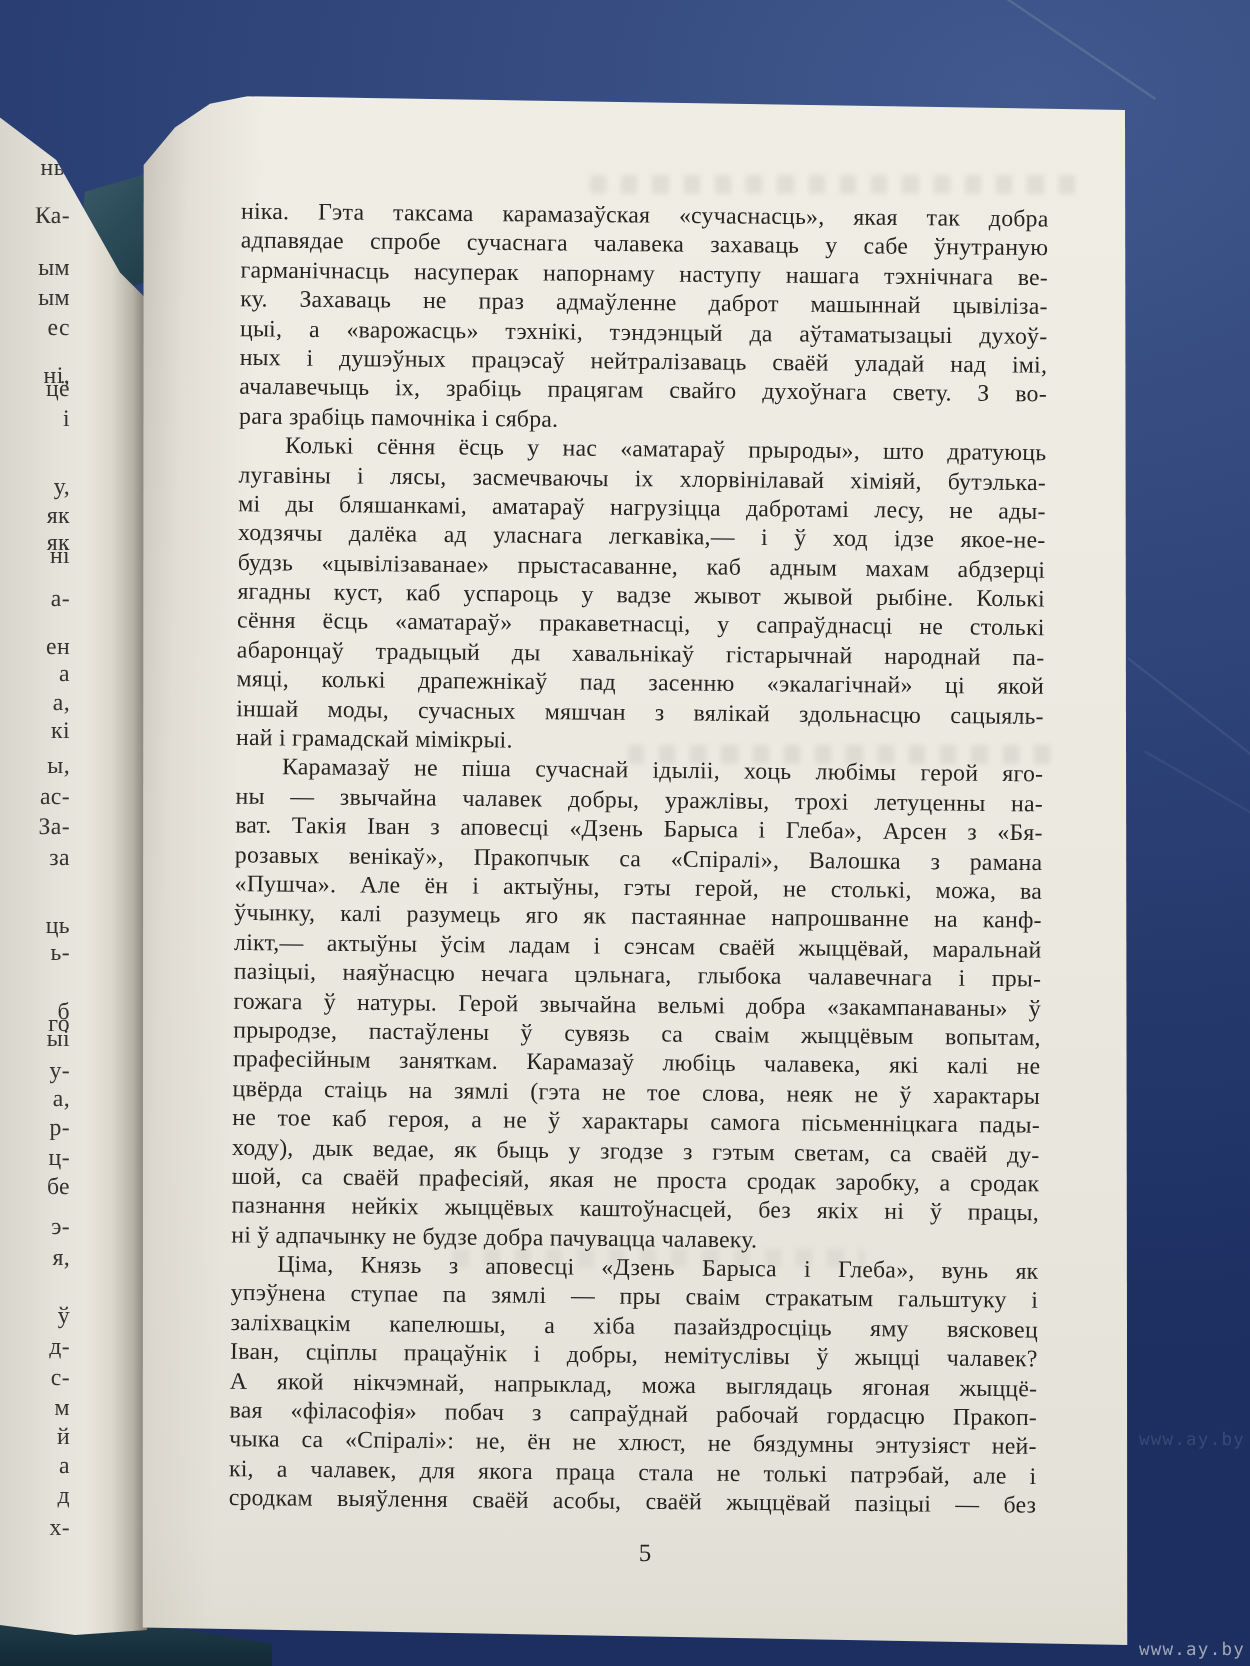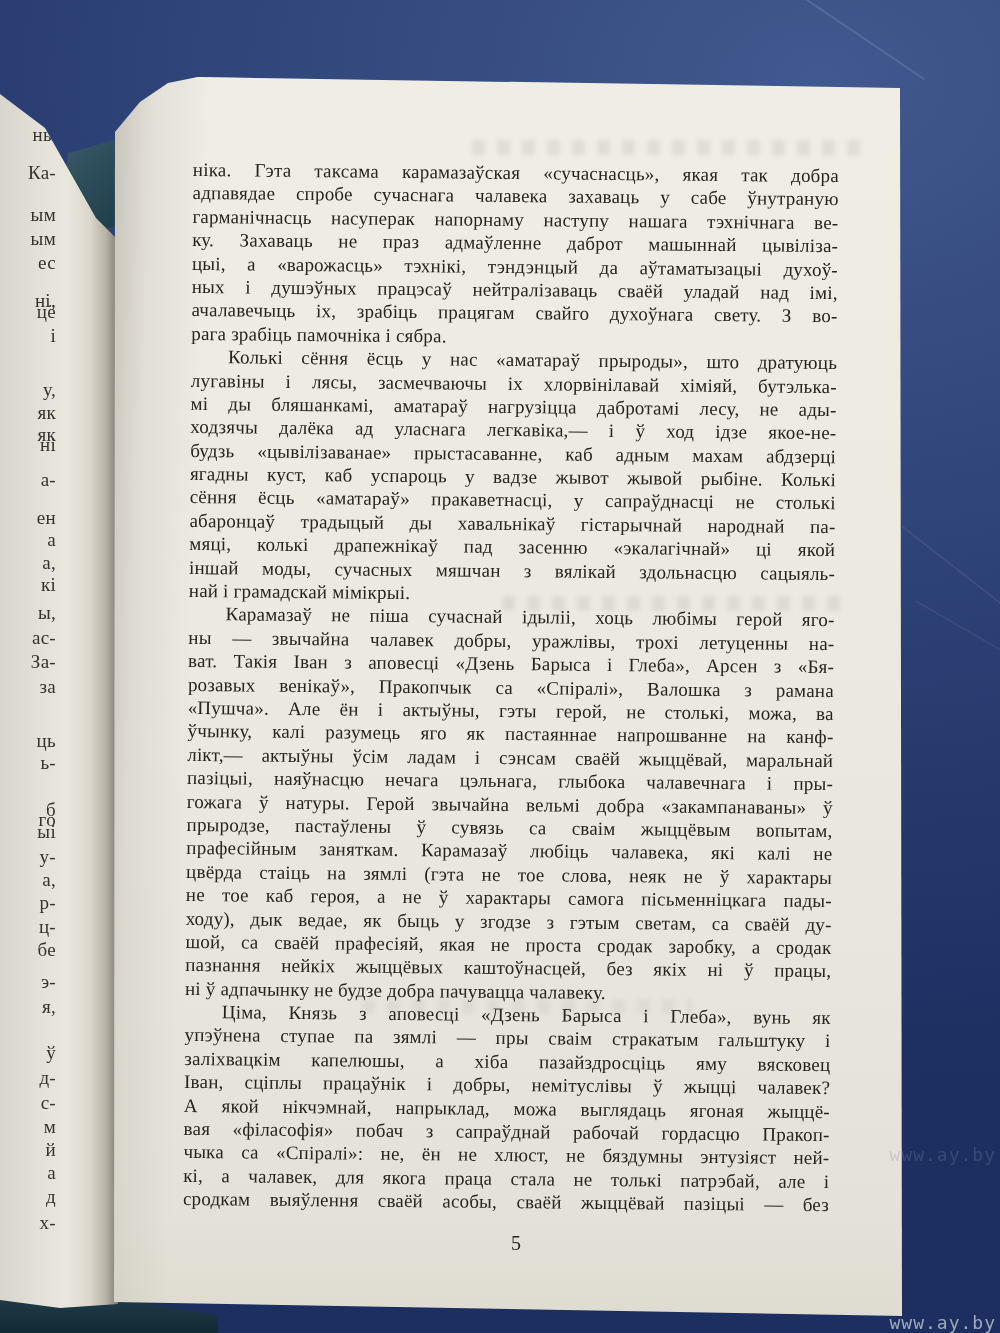--- a/index.html
+++ b/index.html
@@ -64,21 +64,21 @@
   .smudge {
     position:absolute; height:15px; filter:blur(2px); opacity:.45; z-index:5; border-radius:3px;
     background:repeating-linear-gradient(90deg, rgba(125,130,112,0.30) 0 13px, rgba(0,0,0,0) 13px 25px);
   }
   .m1 { left:360px; top:66px;  width:400px; }
   .m2 { left:390px; top:522px; width:350px; }
   .m3 { left:250px; top:925px; width:330px; opacity:.3; }
 
   .watermark {
     position:absolute; z-index:10; font-family:"DejaVu Sans Mono","Liberation Mono",monospace;
-    font-size:18px; letter-spacing:1px;
+    font-size:14px; letter-spacing:1px;
   }
   .wm-main  { right:4px; top:1312px; color:#aeb6bf; opacity:.9; }
   .wm-faint { right:4px; top:1144px; color:#7f8ba6; opacity:.28; }
 </style>
 </head>
 <body>
 
 <div class="scene">
 
   <div class="scratch s1"></div>

